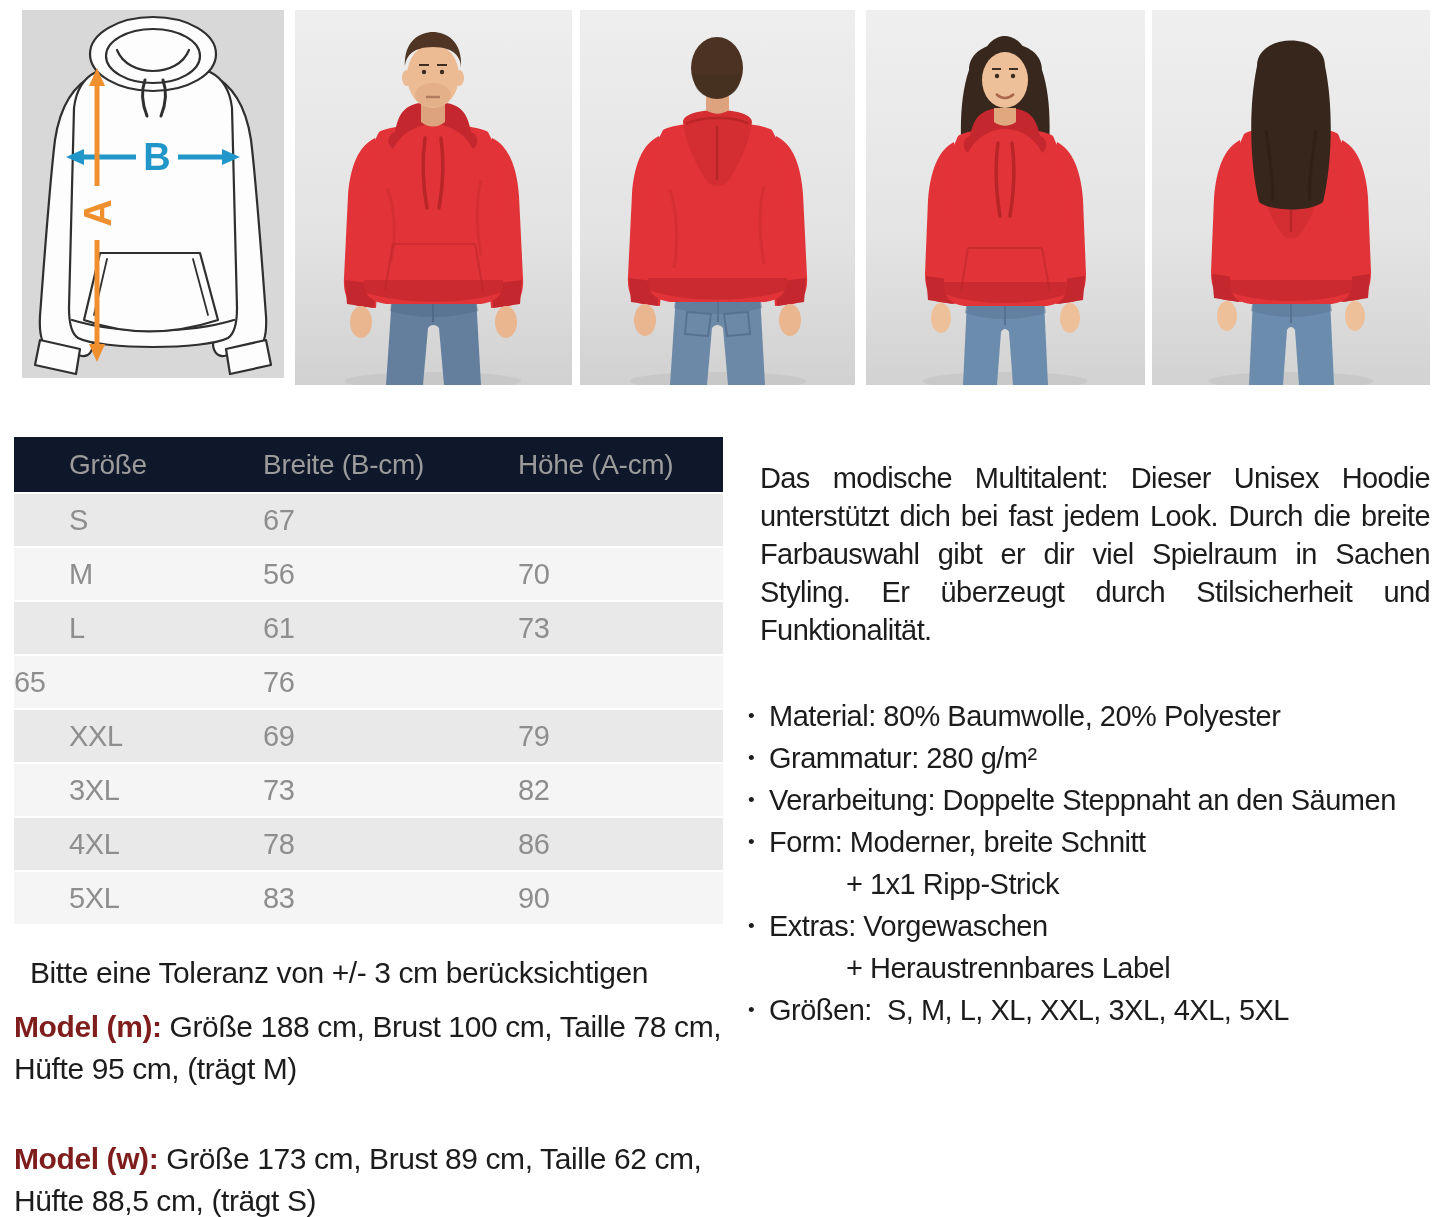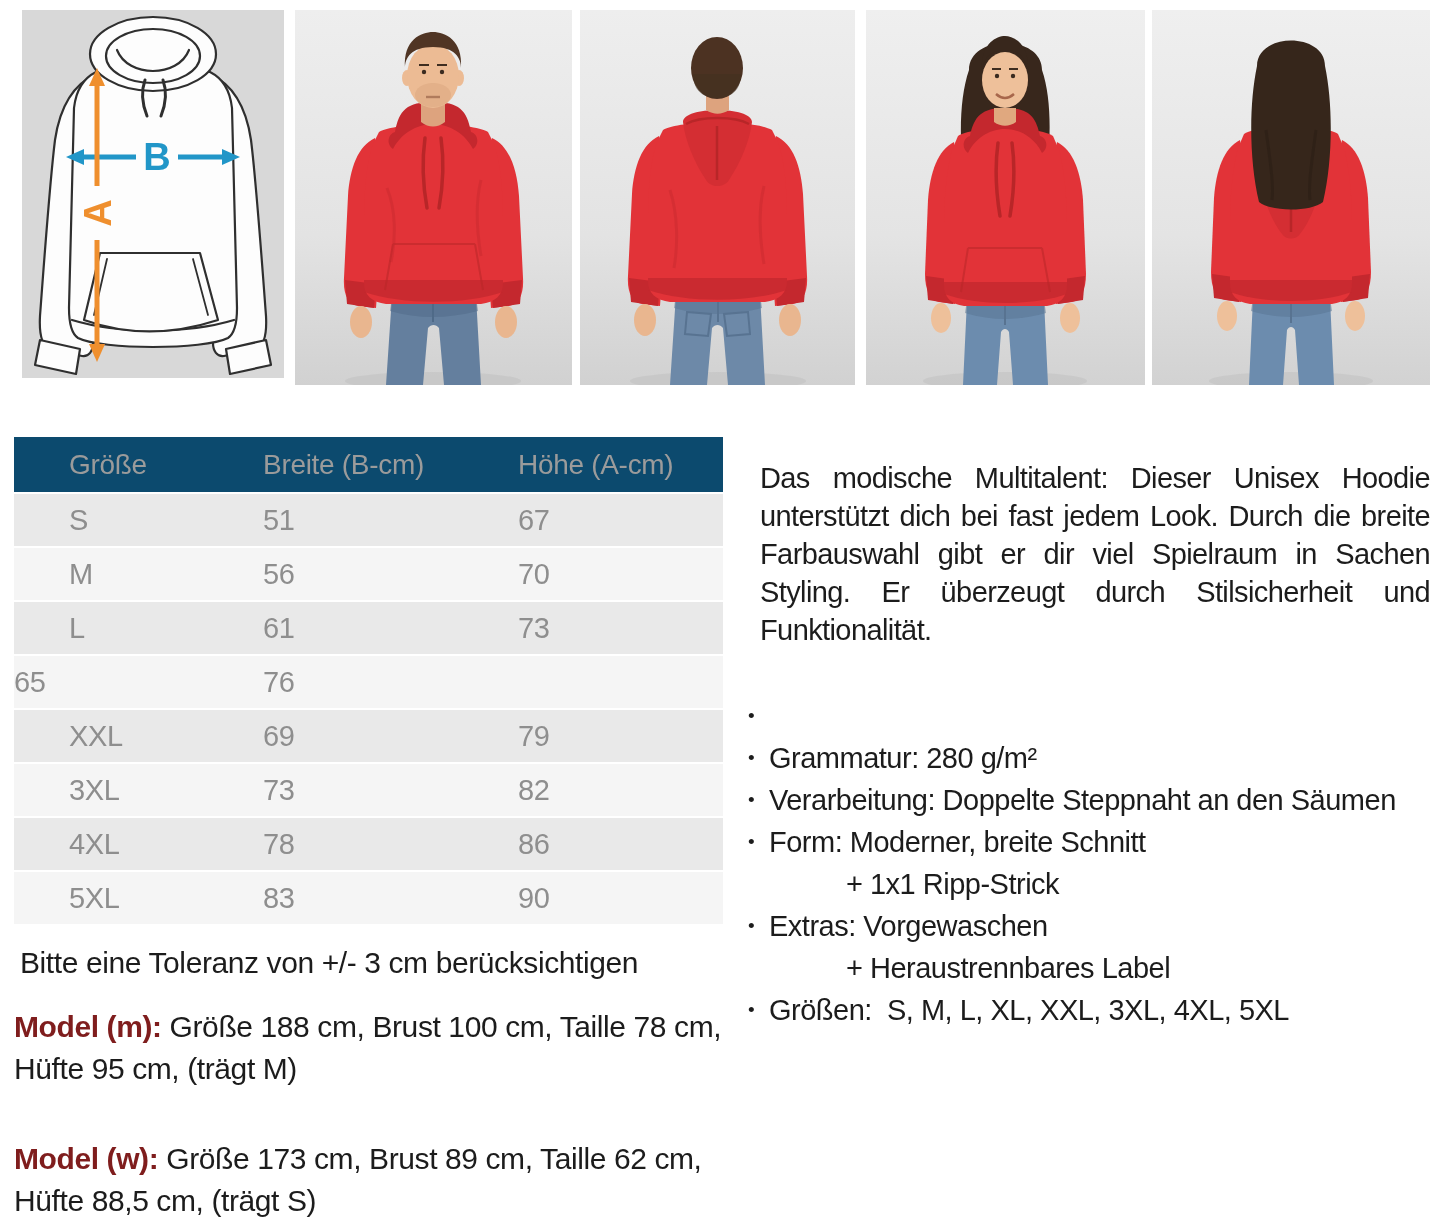--- a/index.html
+++ b/index.html
@@ -10,26 +10,26 @@
   #photo-man-front{left:295px;width:277px;height:375px;}
   #photo-man-back{left:580px;width:275px;height:375px;}
   #photo-woman-front{left:866px;width:279px;height:375px;}
   #photo-woman-back{left:1152px;width:278px;height:375px;}
   .panel svg{display:block;}
 
   
   .size-table{position:absolute;left:14px;top:437px;width:709px;letter-spacing:-0.3px;}
   .trow{display:grid;grid-template-columns:249px 255px 1fr;align-items:center;height:52px;
         font-size:29px;color:#8e8e8e;border-bottom:2px solid #fff;}
-  .trow.thead{height:55px;font-size:28px;color:#9b9b9b;background:#0c4a6e;}
+  .trow.thead{height:55px;font-size:28px;color:#9b9b9b;background:#0f172a;}
   .trow.dark{background:#e9e9e9;}
   .trow.light{background:#f5f5f5;}
   .c1{padding-left:55px;}
 
-  .note{position:absolute;left:14px;top:940px;width:720px;font-size:30px;margin:6px;letter-spacing:-0.4px;}
+  .note{position:absolute;left:14px;top:940px;width:720px;font-size:30px;margin:16px;letter-spacing:-0.4px;}
   .model{position:absolute;left:14px;width:718px;font-size:30px;line-height:42px;margin:0;letter-spacing:-0.4px;}
   #model-m{top:1006px;}
   #model-w{top:1138px;}
   .model b{font-weight:bold;color:#7f1d1d;}
 
   .desc{position:absolute;left:748px;top:447px;width:694px;}
   .desc .intro{margin:12px;font-size:29px;line-height:38px;text-align:justify;letter-spacing:-0.6px;}
   .desc ul{list-style:none;margin:46px 0 0 0;padding:0;font-size:29px;line-height:42px;letter-spacing:-0.5px;}
   .desc li{display:flex;}
   .dot{flex:none;width:21px;font-size:19px;line-height:42px;}
@@ -241,21 +241,20 @@
   </div>
 
   <div class="size-table">
     <div class="trow thead">
       <div class="c1">Größe</div>
       <div>Breite (B-cm)</div>
       <div>Höhe (A-cm)</div>
     </div>
     <div class="trow dark">
       <div class="c1">S</div>
-      <div>51</div>
       <div>67</div>
     </div>
     <div class="trow light">
       <div class="c1">M</div>
       <div>56</div>
       <div>70</div>
     </div>
     <div class="trow dark">
       <div class="c1">L</div>
       <div>61</div>
@@ -291,20 +290,21 @@
 
   <p class="model" id="model-m"><b>Model (m):</b><span> Größe 188 cm, Brust 100 cm, Taille 78 cm, Hüfte 95 cm, (trägt M)</span></p>
 
   <p class="model" id="model-w"><b>Model (w):</b><span> Größe 173 cm, Brust 89 cm, Taille 62 cm, Hüfte 88,5 cm, (trägt S)</span></p>
 
   <div class="desc">
     <p class="intro">Das modische Multitalent: Dieser Unisex Hoodie unterstützt dich bei fast jedem Look. Durch die breite Farbauswahl gibt er dir viel Spielraum in Sachen Styling. Er überzeugt durch Stilsicherheit und Funktionalität.</p>
     <ul>
       <li>
         <span class="dot">•</span>
+        <div class="btxt"><div>Material: 80% Baumwolle, 20% Polyester</div></div>
       </li>
       <li>
         <span class="dot">•</span>
         <div class="btxt"><div>Grammatur: 280 g/m²</div></div>
       </li>
       <li>
         <span class="dot">•</span>
         <div class="btxt"><div>Verarbeitung: Doppelte Steppnaht an den Säumen</div></div>
       </li>
       <li>

